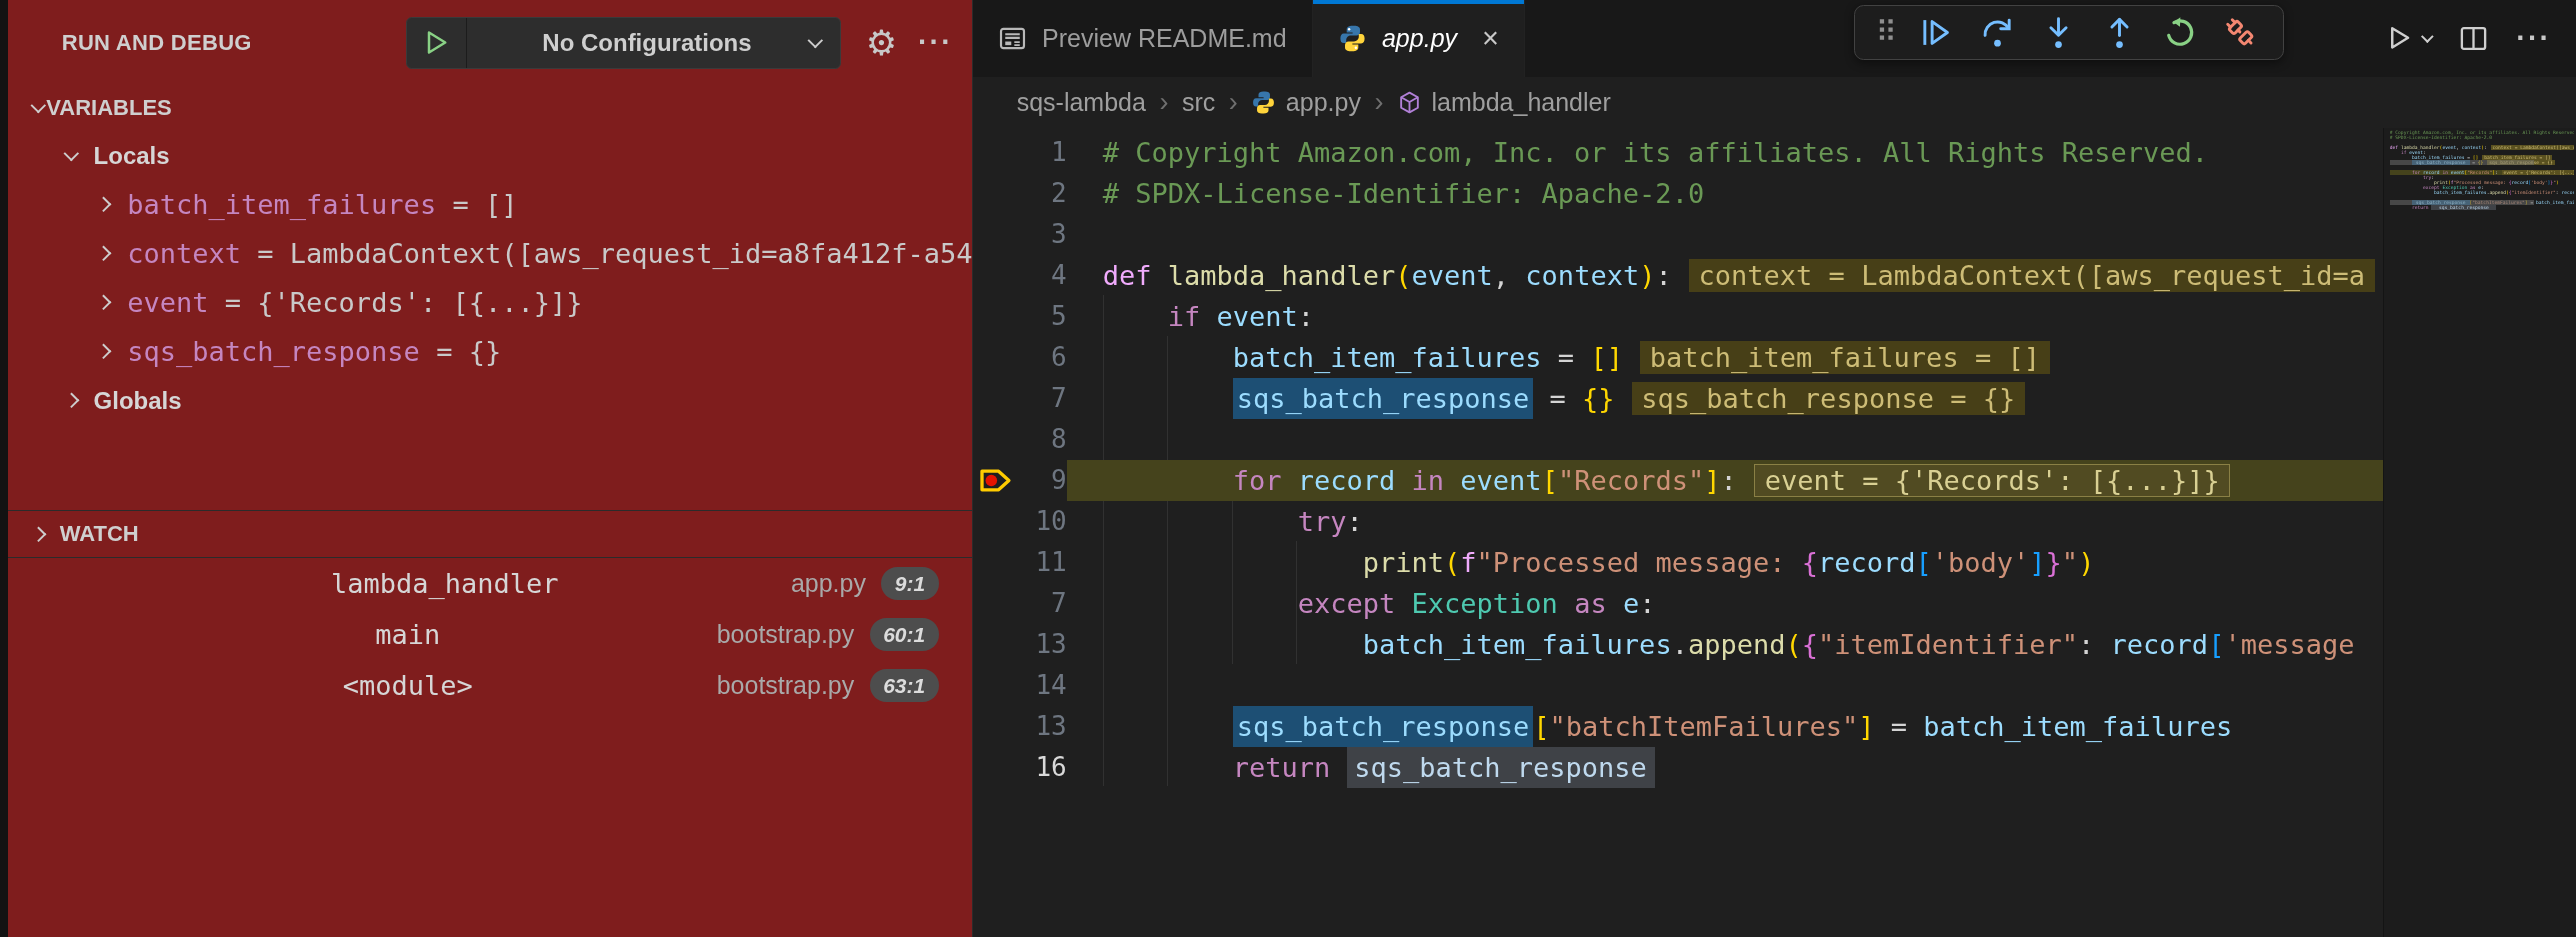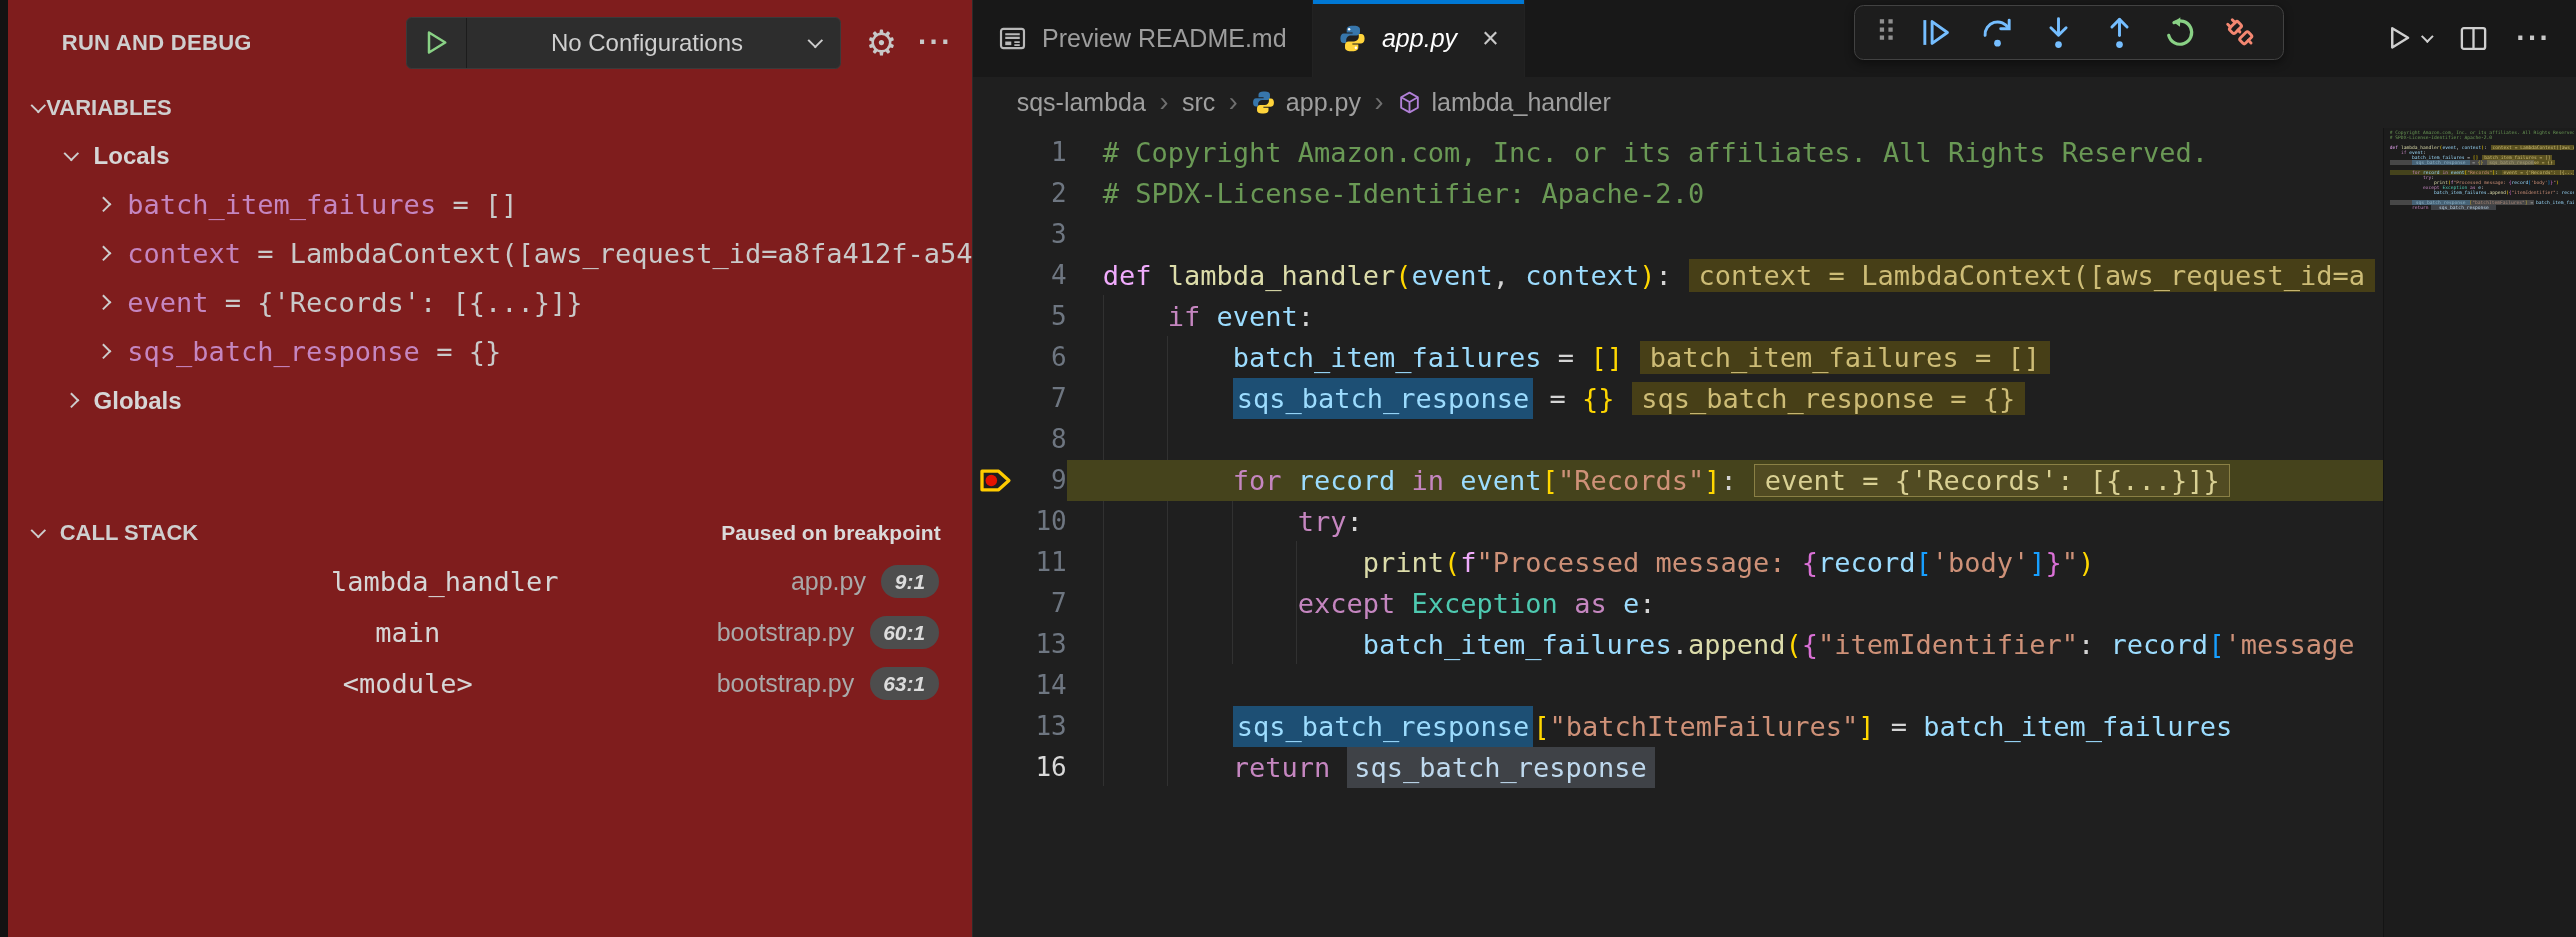--- a/index.html
+++ b/index.html
@@ -10,21 +10,21 @@
 
   
   .sidebar { width:965px; flex:none; background:#7f1d1d; border-right:1px solid #2b2b2b;
              display:flex; flex-direction:column;text-align:center; }
   .sb-toolbar { height:85px; display:flex; align-items:center; padding:0 19px 0 54px; flex:none; }
   .sb-title { font-size:22px; font-weight:600; color:#cfcfcf; letter-spacing:0.3px; white-space:nowrap; }
   .cfg { margin-left:auto; width:435px; height:52px; background:#2d2d2d; border:1px solid #3a3a3a;
          border-radius:5.8px; display:flex; align-items:center; overflow:hidden; flex:none; }
   .cfg-play { width:60px; height:100%; display:flex; align-items:center; justify-content:center;
               border-right:1px solid #1c1c1c; flex:none; }
-  .cfg-label { flex:1; padding-left:17.3px; font-size:24px; color:#cfcfcf; white-space:nowrap; overflow:hidden; }
+  .cfg-label { flex:1; padding-left:17.3px; font-size:24px; color:#cfcfcf; white-space:nowrap; overflow:hidden;font-weight:bold; }
   .cfg-chev { margin-right:19px; }
   .gear { margin-left:25px; font-size:35px; color:#c8c8c8; line-height:1; cursor:default; }
   .dots { margin-left:21px; font-size:29px; color:#c8c8c8; font-weight:bold; letter-spacing:1.9px; }
 
   .chev { display:inline-block; width:10.6px; height:10.6px; border-right:2.3px solid #cdcdcd;
           border-bottom:2.3px solid #cdcdcd; flex:none; }
   .chev.down { transform:rotate(45deg); margin-top:-4.8px; }
   .chev.right { transform:rotate(-45deg); }
 
   .sb-row { display:flex; align-items:center; flex:none; }
@@ -147,26 +147,25 @@
       <span><span class="var-name">sqs_batch_response</span> <span class="var-value">= {}</span></span>
     </div>
 
     <div class="sb-row row-scope">
       <span class="chev right"></span>
       <span>Globals</span>
     </div>
 
     <div class="spacer"></div>
 
-
-    <div class="sb-row cs-header">
-      <span class="chev down"></span>
-      <span>CALL STACK</span>
-      <span class="cs-status">Paused on breakpoint</span>
-    </div>
+    <div class="sb-row watch-row">
+      <span class="chev right"></span>
+      <span>WATCH</span>
+    </div>
+
 
     <div class="frame">
       <span class="frame-name">lambda_handler</span>
       <span class="frame-file">app.py</span>
       <span class="badge">9:1</span>
     </div>
     <div class="frame">
       <span class="frame-name">main</span>
       <span class="frame-file">bootstrap.py</span>
       <span class="badge">60:1</span>

